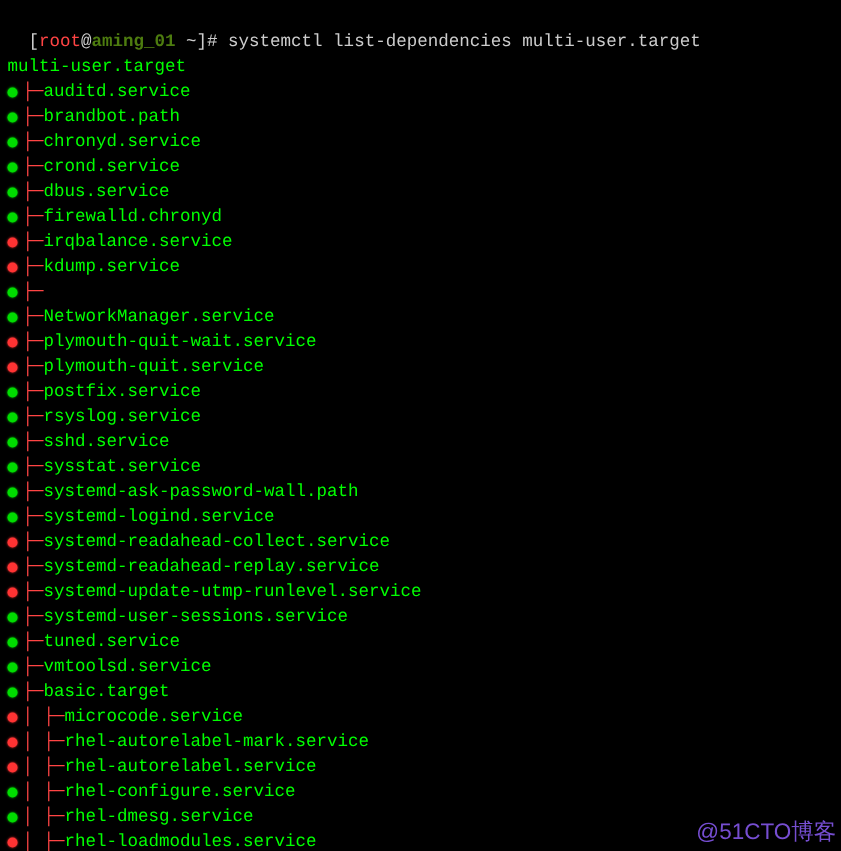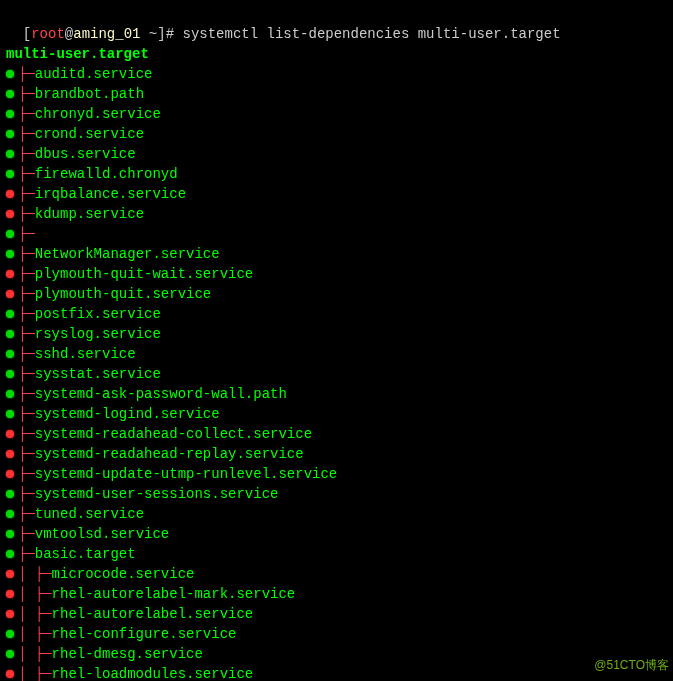--- a/index.html
+++ b/index.html
@@ -12,43 +12,43 @@
       width: 673px;
       height: 681px;
       padding: 4px 6px;
       overflow: hidden;
       position: relative;
     }
     .prompt-line { white-space: pre; }
     .bracket { color: #ccc; }
     .root { color: #ff4444; text-align: center; }
     .at { color: #ccc; }
-    .host { color: #fef9c3; }
+    .host { color: #4d7c0f; font-weight: bold; }
     .tilde { color: #ccc; }
     .hash { color: #ccc; }
     .cmd { color: #ccc; margin-top: 16px; }
-    .target-title { color: #00ff00; font-weight: bold; }
+    .target-title { color: #00ff00; }
     .dep-line { white-space: pre; display: flex; align-items: center; }
     .dot {
       display: inline-block;
       width: 8px; height: 8px;
       border-radius: 50%;
       margin-right: 4px;
       flex: 0 0 auto;
     }
     .dot.green { background: #00dd00; box-shadow: 0 0 2px #00dd00; }
     .dot.red   { background: #ff3333; box-shadow: 0 0 2px #ff3333; }
     .tree { color: #ff4444; white-space: pre; }
     .svc  { color: #00ff00; }
     .watermark {
       position: absolute;
       right: 4px;
       bottom: 6px;
-      color: #84cc16;
-      font-size: 12px;
+      color: #8b5cf6;
+      font-size: 18px;
       font-family: sans-serif;
       opacity: 0.85;
     }
     #deps { }
   </style>
 </head>
 <body>
 
 <div class="prompt-line">
   <span class="bracket">[</span><span class="root">root</span><span class="at">@</span><span class="host">aming_01</span><span class="tilde"> ~</span><span class="bracket">]</span><span class="hash"># </span><span class="cmd">systemctl list-dependencies multi-user.target</span>

